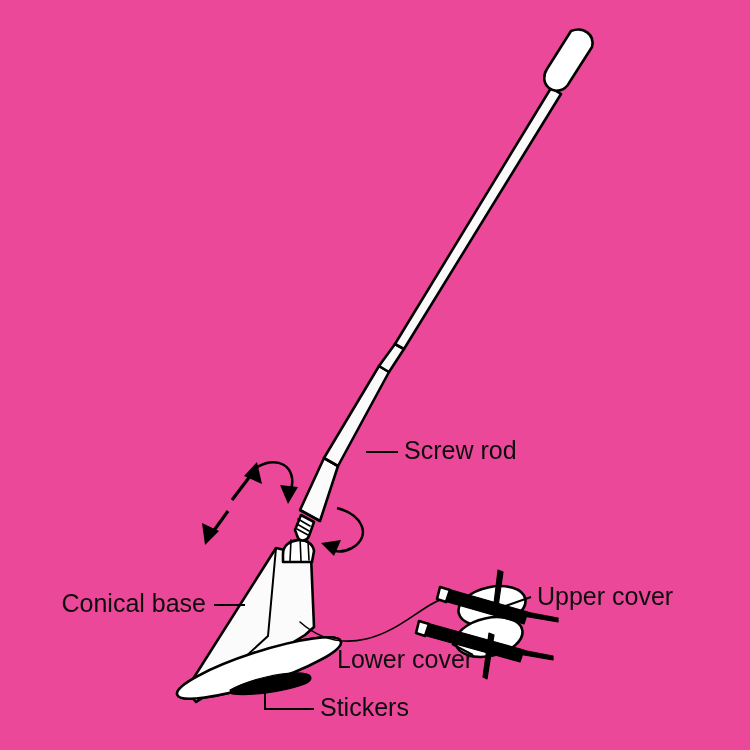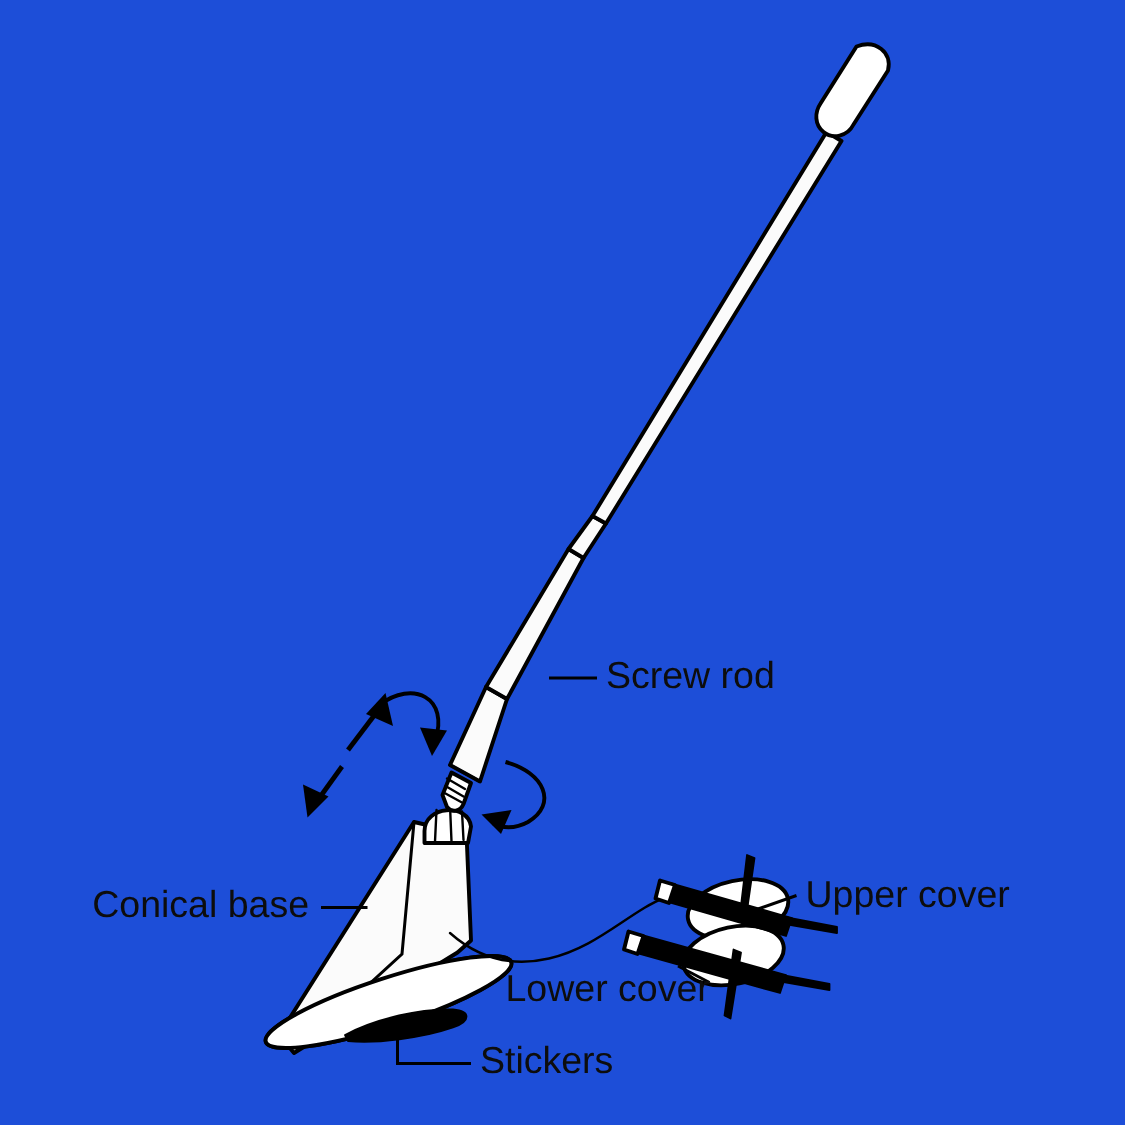--- a/index.html
+++ b/index.html
@@ -8,21 +8,21 @@
     padding: 0;
     background: #ffffff;
   }
   body {
     font-family: "Liberation Sans", sans-serif;
   }
   #diagram-root {
     position: relative;
     width: 750px;
     height: 750px;
-    background: #1d4ed8;
+    background: #ec4899;
     overflow: hidden;
   }
   #diagram-svg {
     display: block;
     width: 750px;
     height: 750px;
   }
   .part-fill {
     fill: #ffffff;
     stroke: #000000;

